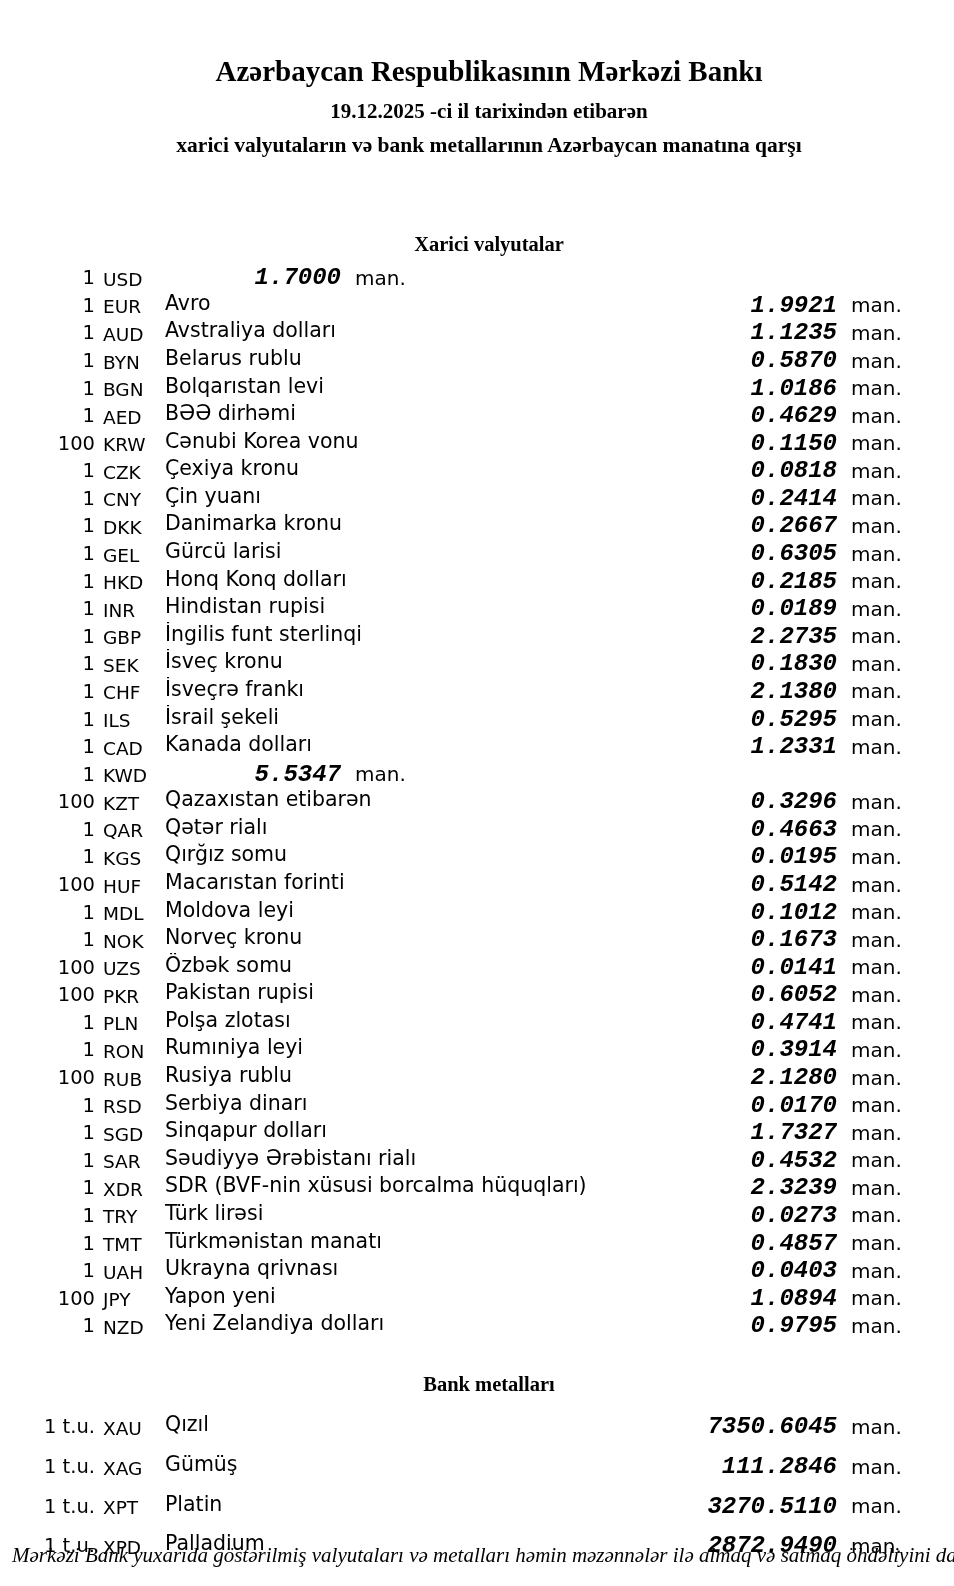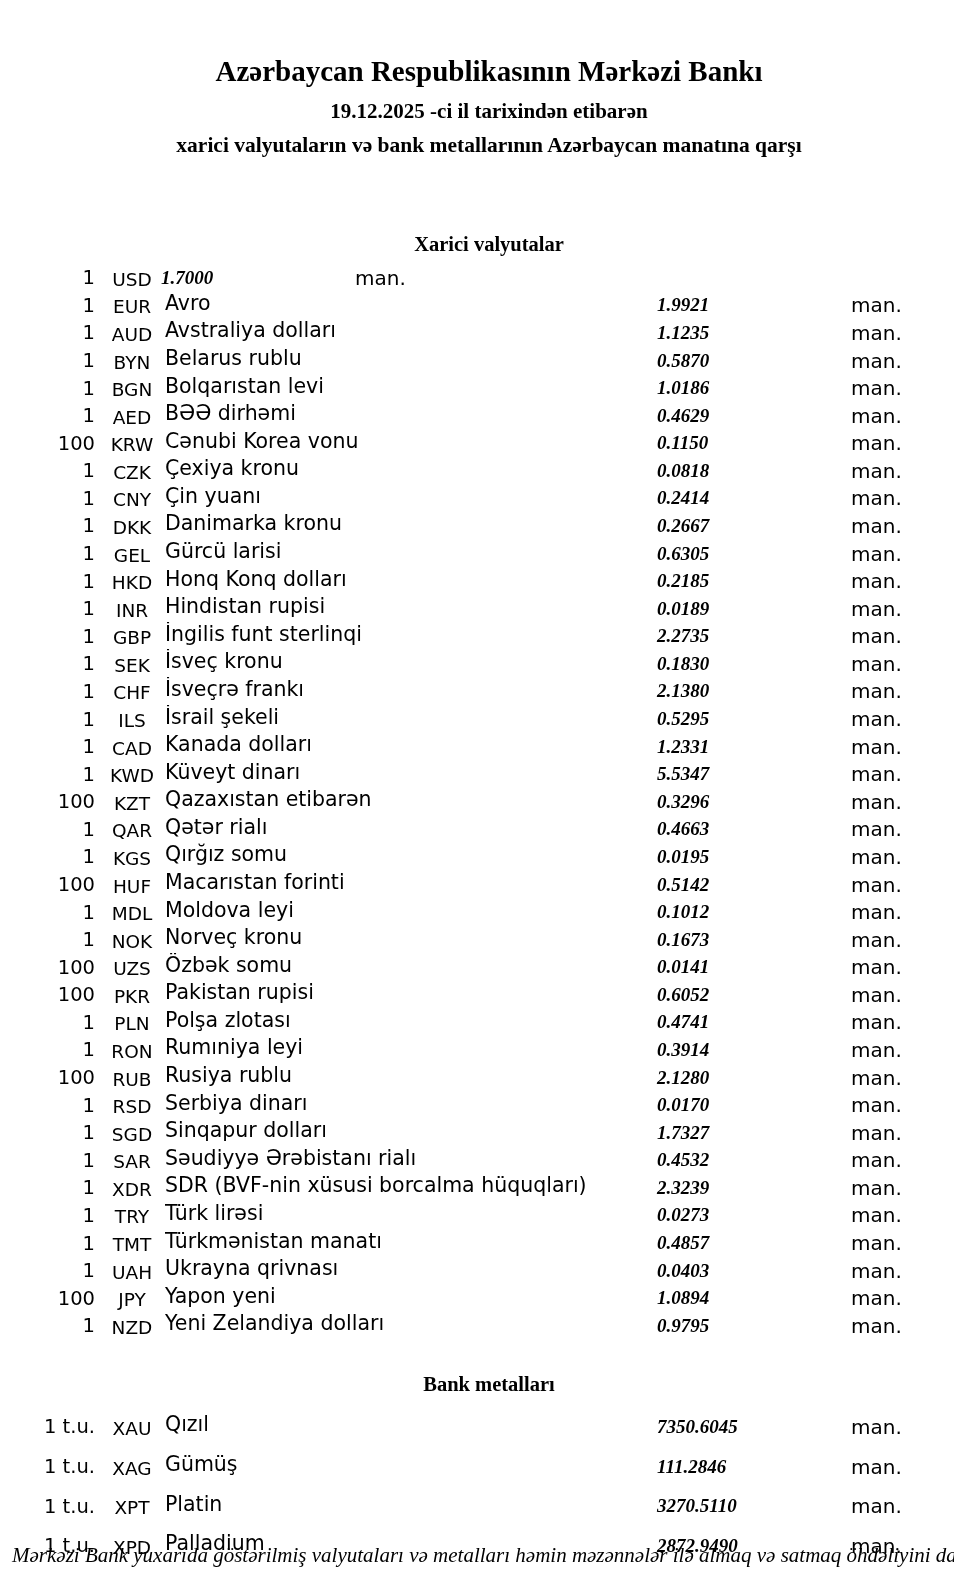--- a/index.html
+++ b/index.html
@@ -70,42 +70,42 @@
     flex: 0 0 auto;
     width: 95px;
     text-align: right;
     font-size: 19.5px;
     white-space: nowrap;
   }
   .code {
     flex: 0 0 auto;
     width: 58px;
     margin-left: 8px;
-    text-align: center;
     font-size: 18.5px;
     position: relative;
     top: 1.5px;
     white-space: nowrap;
   }
   .name {
     flex: 1 1 auto;
     margin-left: 4px;
     font-size: 20.5px;
     position: relative;
     top: -2.5px;
     white-space: nowrap;
     overflow: hidden;
   }
   .rate {
     flex: 0 0 auto;
     width: 180px;
-    font-family: Liberation Serif, serif;
+    text-align: right;
+    font-family: Liberation Mono, monospace;
     font-style: italic;
     font-weight: 700;
-    font-size: 19px;
+    font-size: 24px;
     white-space: nowrap;
   }
   .unit {
     flex: 0 0 auto;
     width: 52px;
     margin-left: 14px;
     text-align: left;
     font-size: 20px;
     white-space: nowrap;
   }
@@ -249,21 +249,20 @@
     <div class="row">
     <span class="qty">1</span>
     <span class="code">CAD</span>
     <span class="name">Kanada dolları</span>
     <span class="rate">1.2331</span>
     <span class="unit">man.</span>
   </div>
     <div class="row">
     <span class="qty">1</span>
     <span class="code">KWD</span>
-    <span class="name">Küveyt dinarı</span>
     <span class="rate">5.5347</span>
     <span class="unit">man.</span>
   </div>
     <div class="row">
     <span class="qty">100</span>
     <span class="code">KZT</span>
     <span class="name">Qazaxıstan etibarən</span>
     <span class="rate">0.3296</span>
     <span class="unit">man.</span>
   </div>

